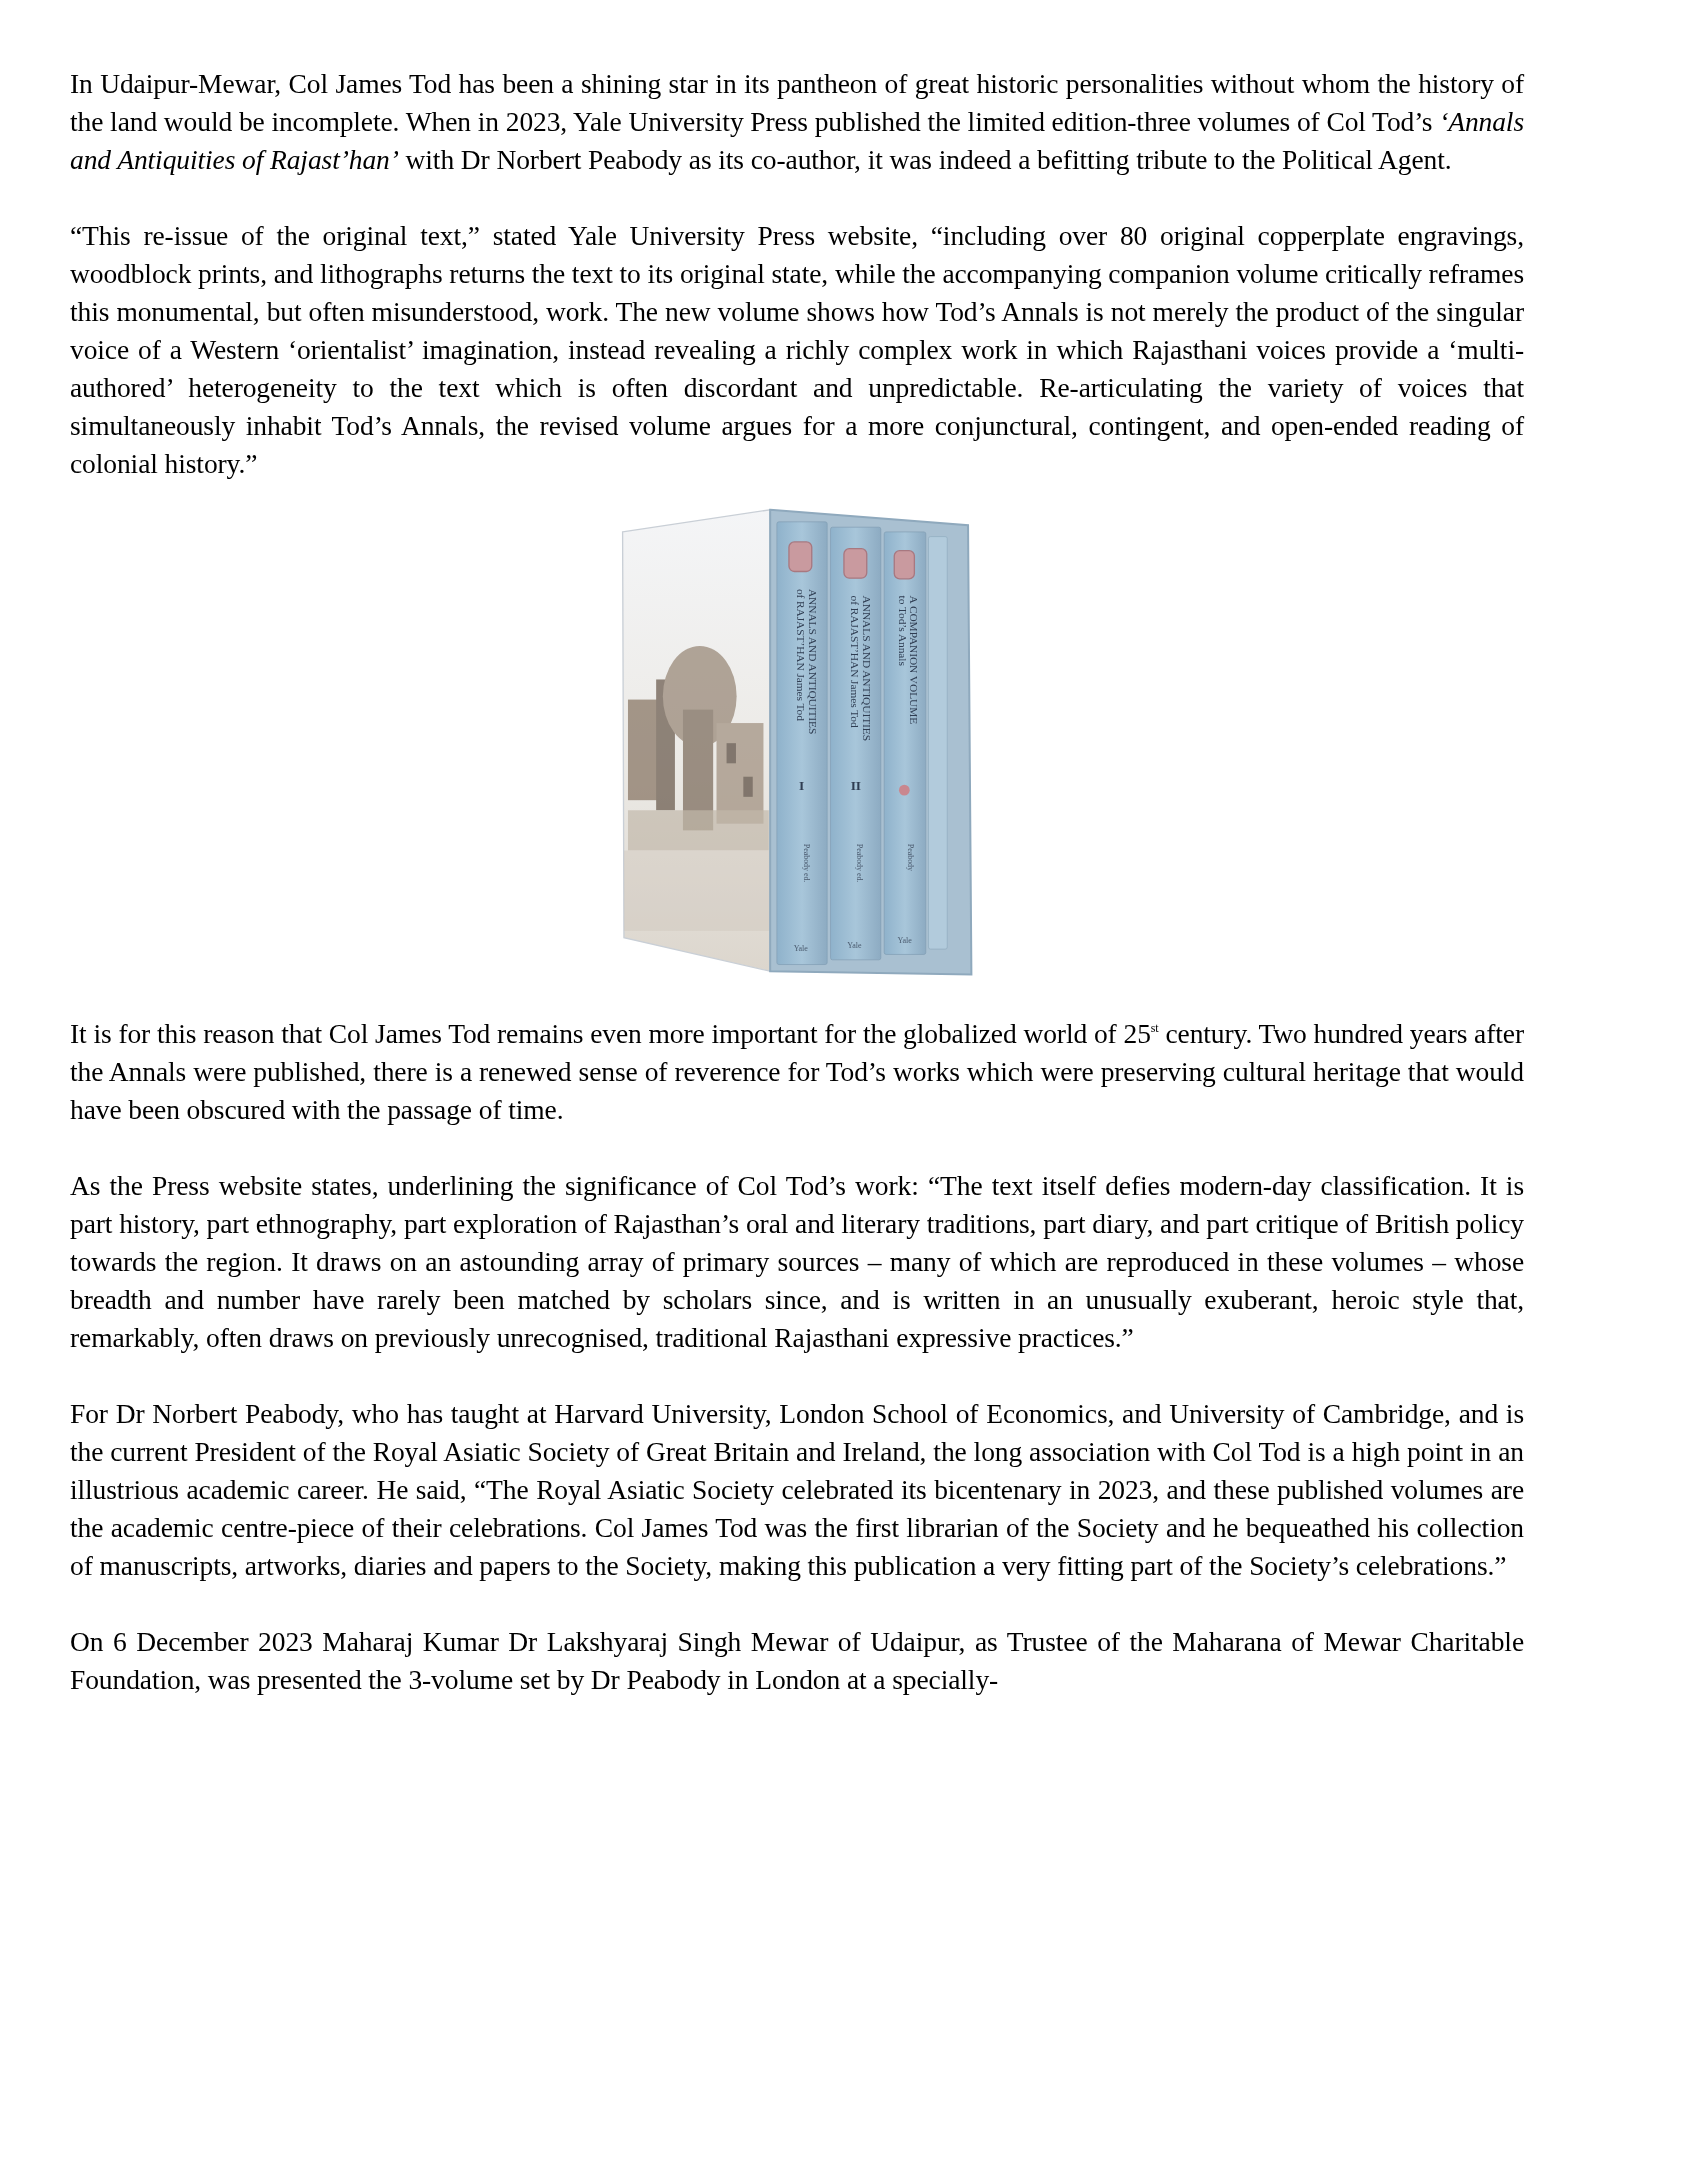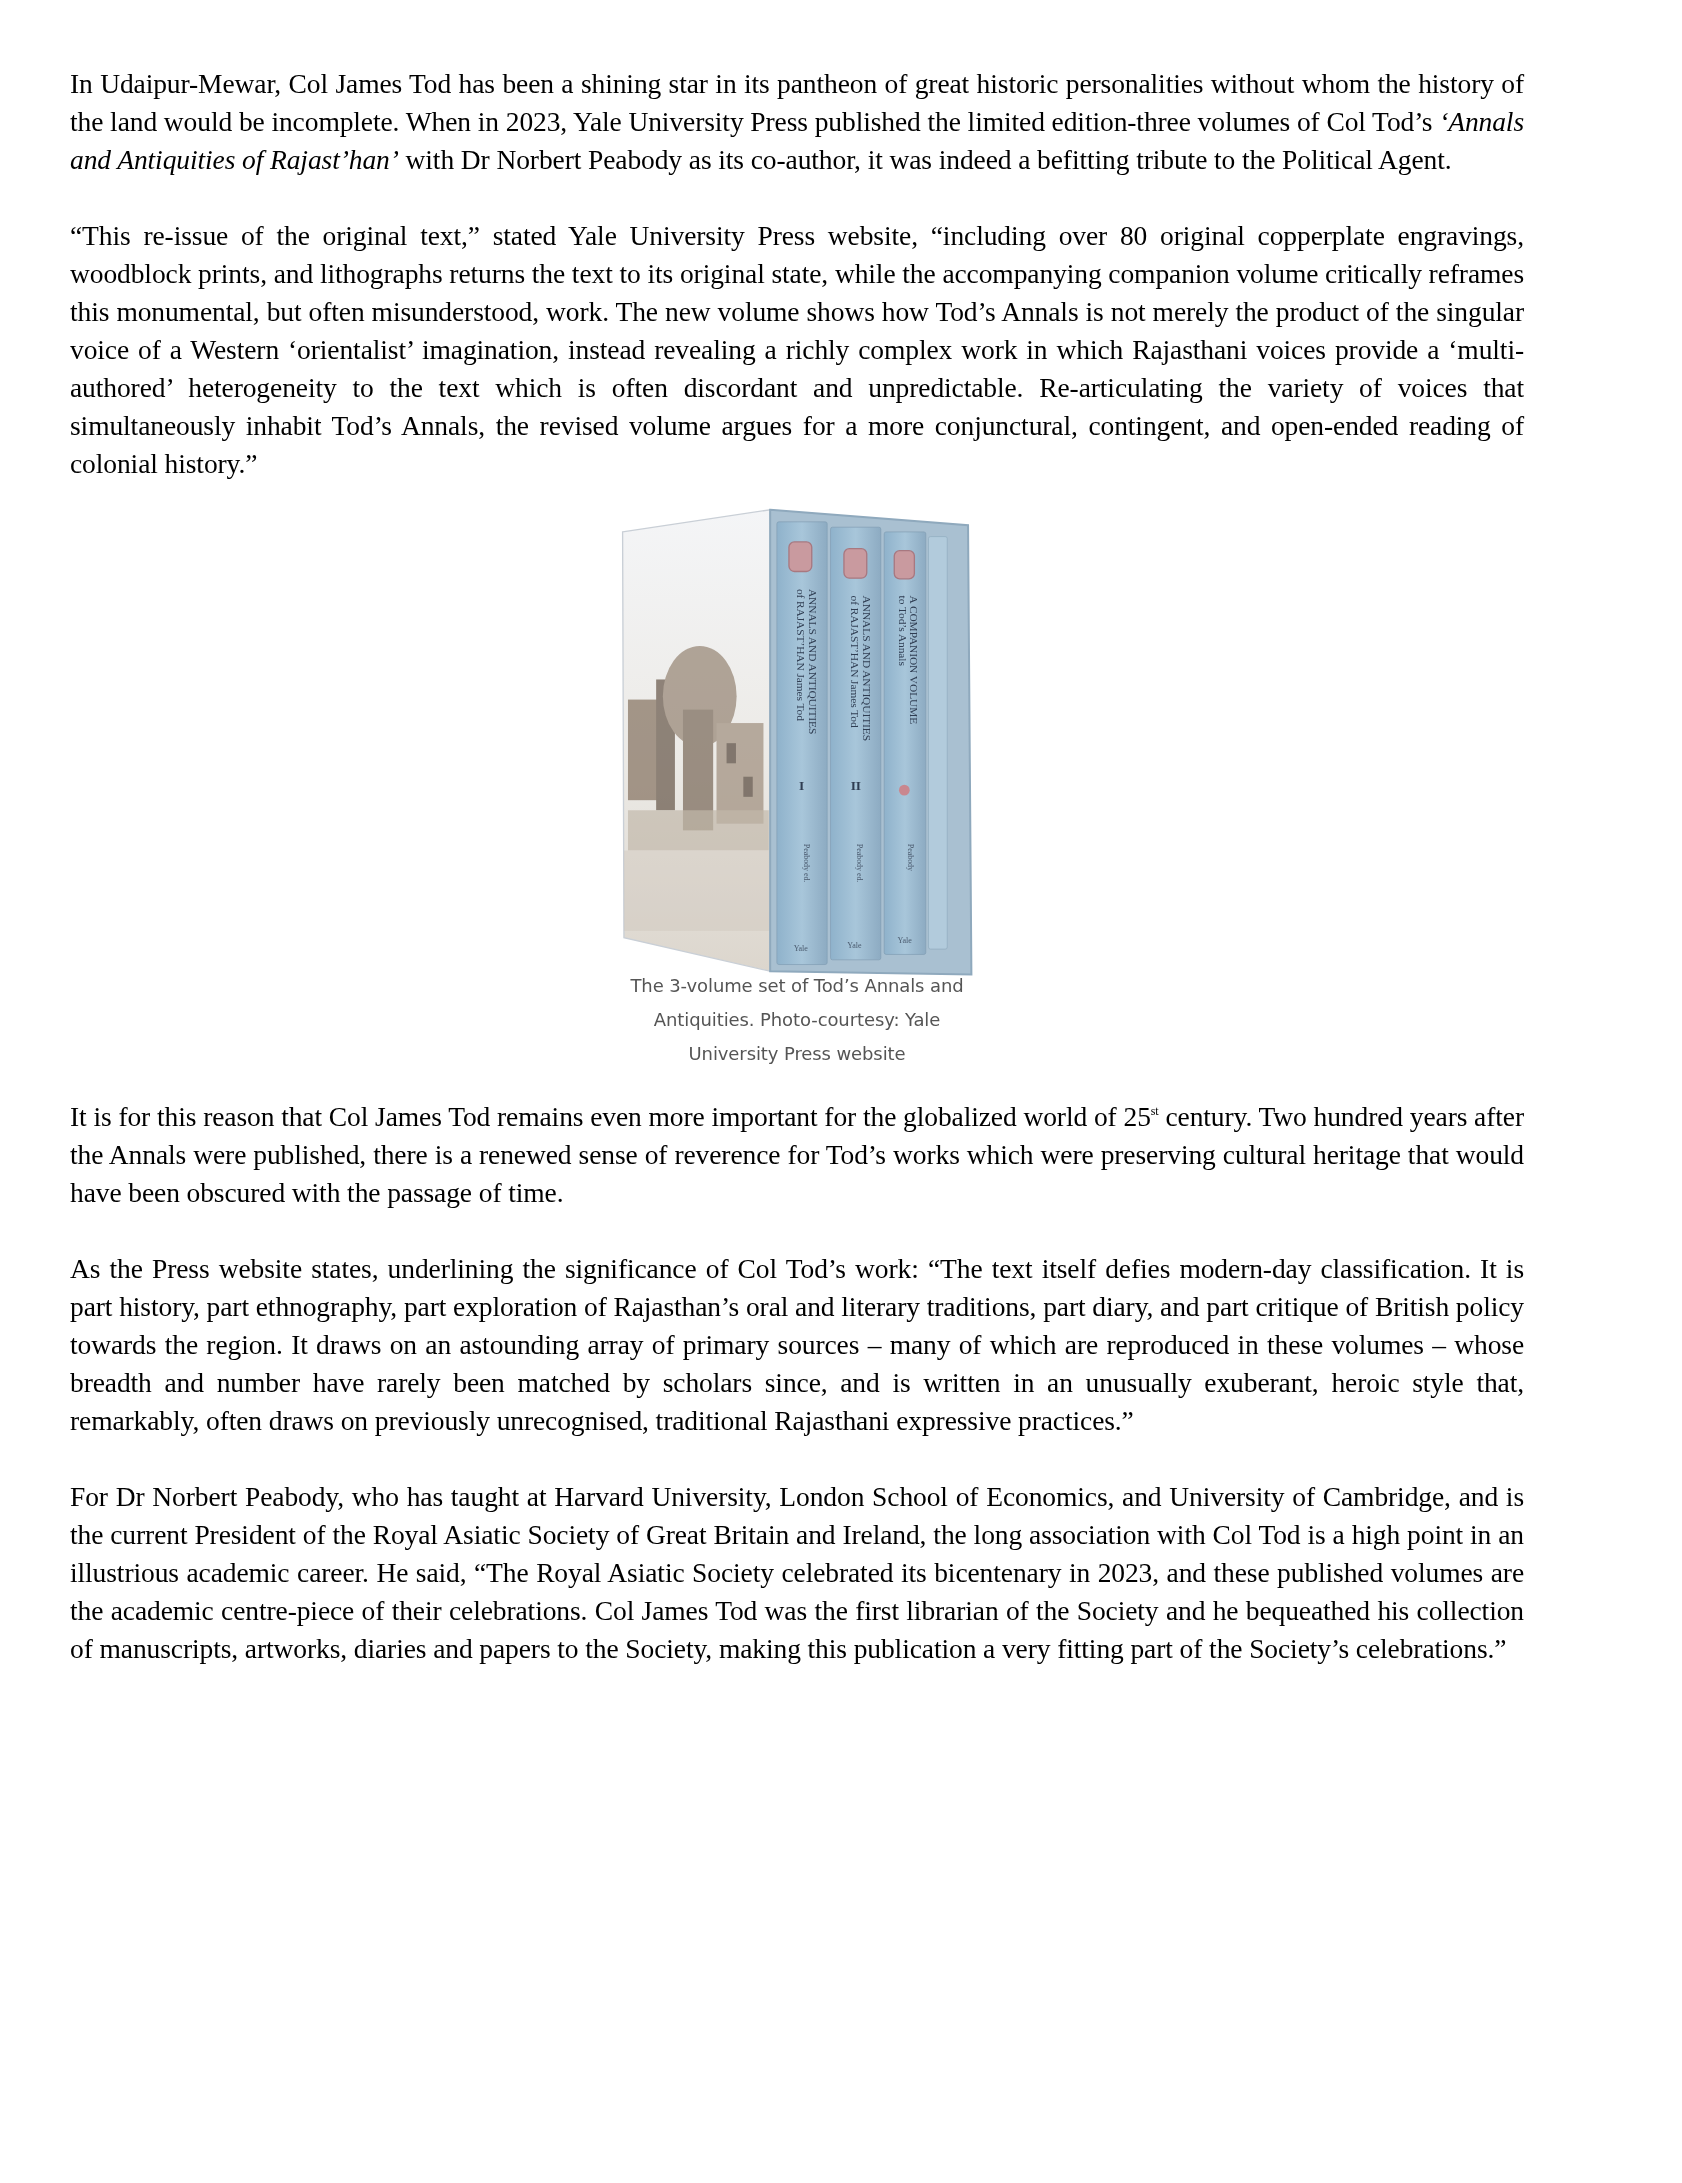--- a/index.html
+++ b/index.html
@@ -91,28 +91,24 @@
         <g font-family="Liberation Serif, serif" font-size="12" fill="#4a5a6e">
           <text transform="translate(290,520) rotate(90)">Peabody ed.</text>
           <text transform="translate(370,520) rotate(90)">Peabody ed.</text>
           <text transform="translate(446,520) rotate(90)">Peabody</text>
           <text x="275" y="680">Yale</text>
           <text x="355" y="675">Yale</text>
           <text x="430" y="668">Yale</text>
         </g>
       </svg>
     </div>
-    <div class="caption">
-      <div>The 3-volume set of Tod’s Annals and</div>
-      <div>Antiquities. Photo-courtesy: Yale</div>
-      <div>University Press website</div>
-    </div>
   </div>
 
   <p><span>It is for this reason that Col James Tod remains even more important for the globalized world of 25</span><sup>st</sup><span> century. Two hundred years after the Annals were published, there is a renewed sense of reverence for Tod’s works which were preserving cultural heritage that would have been obscured with the passage of time.</span></p>
 
   <p>As the Press website states, underlining the significance of Col Tod’s work: “The text itself defies modern-day classification. It is part history, part ethnography, part exploration of Rajasthan’s oral and literary traditions, part diary, and part critique of British policy towards the region. It draws on an astounding array of primary sources – many of which are reproduced in these volumes – whose breadth and number have rarely been matched by scholars since, and is written in an unusually exuberant, heroic style that, remarkably, often draws on previously unrecognised, traditional Rajasthani expressive practices.”</p>
 
   <p>For Dr Norbert Peabody, who has taught at Harvard University, London School of Economics, and University of Cambridge, and is the current President of the Royal Asiatic Society of Great Britain and Ireland, the long association with Col Tod is a high point in an illustrious academic career. He said, “The Royal Asiatic Society celebrated its bicentenary in 2023, and these published volumes are the academic centre-piece of their celebrations. Col James Tod was the first librarian of the Society and he bequeathed his collection of manuscripts, artworks, diaries and papers to the Society, making this publication a very fitting part of the Society’s celebrations.”</p>
 
+  <p class="last">On 6 December 2023 Maharaj Kumar Dr Lakshyaraj Singh Mewar of Udaipur, as Trustee of the Maharana of Mewar Charitable Foundation, was presented the 3-volume set by Dr Peabody in London at a specially-</p>
 
 </div>
 
 
 </body></html>

